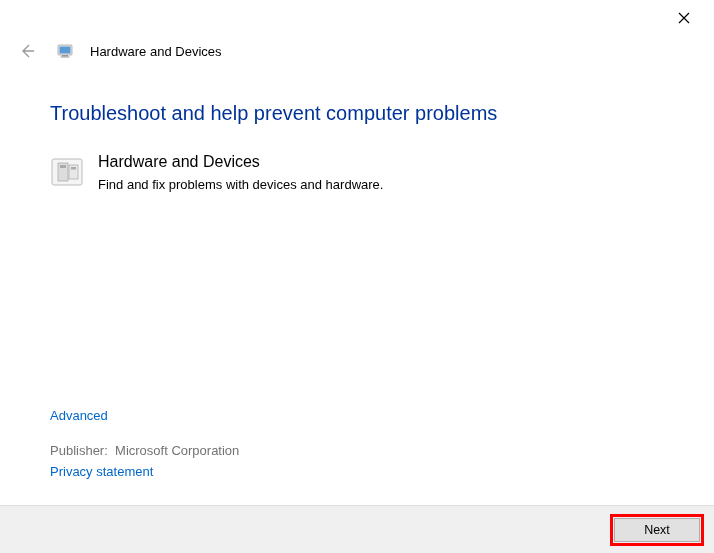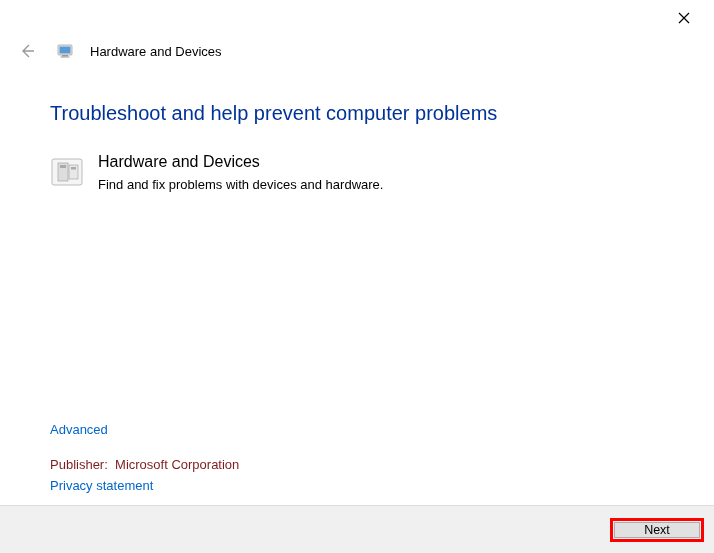--- a/index.html
+++ b/index.html
@@ -96,55 +96,55 @@
     
     .section-desc {
       font-size: 13px;
       color: #000;
       margin-top: 6px;
     }
     
     .bottom-links {
       position: absolute;
       left: 50px;
-      bottom: 60px;
+      bottom: 74px;
     }
     
     .link {
       color: #0066cc;
       font-size: 13px;
       cursor: pointer;
       display: block;
       margin-bottom: 0;
     }
     
     .publisher-row {
       font-size: 13px;
-      color: #7f1d1d;
+      color: #737373;
       margin: 20px 0 6px 0;
     }
     
     .button-bar {
       position: absolute;
       bottom: 0;
       left: 0;
       right: 0;
       height: 48px;
       background: #f0f0f0;
       border-top: 1px solid #ddd;
       display: flex;
       justify-content: flex-end;
       align-items: center;
       padding-right: 14px;
       gap: 8px;
     }
     
     .btn {
       width: 86px;
-      height: 16px;
+      height: 24px;
       background: #e1e1e1;
       border: 1px solid #adadad;
       font-size: 12.5px;
       font-family: inherit;
       cursor: pointer;
       color: #000;
     }
     
     .btn-highlight {
       outline: 3px solid #ff0000;

